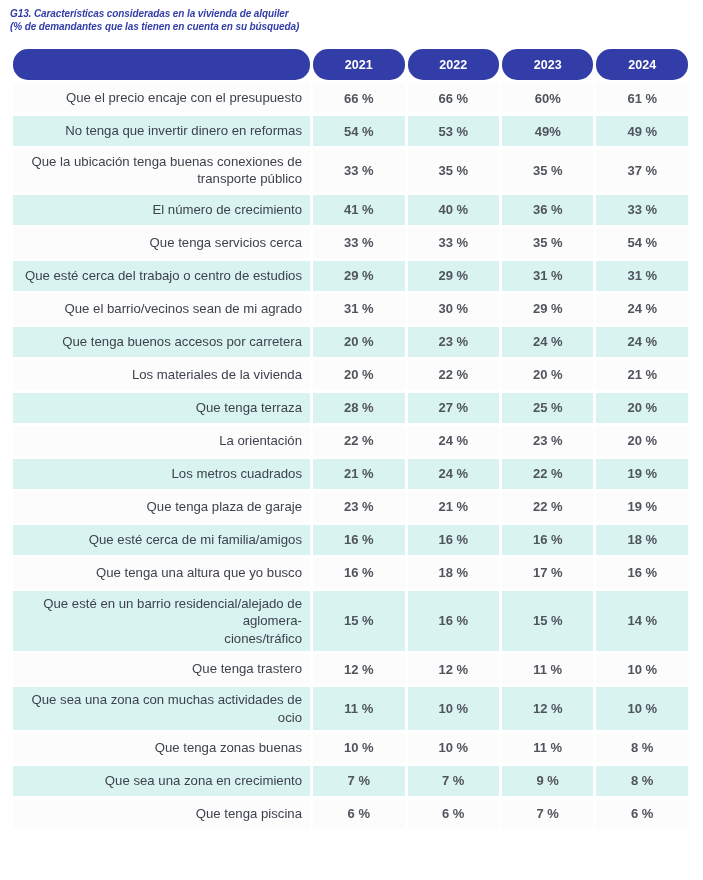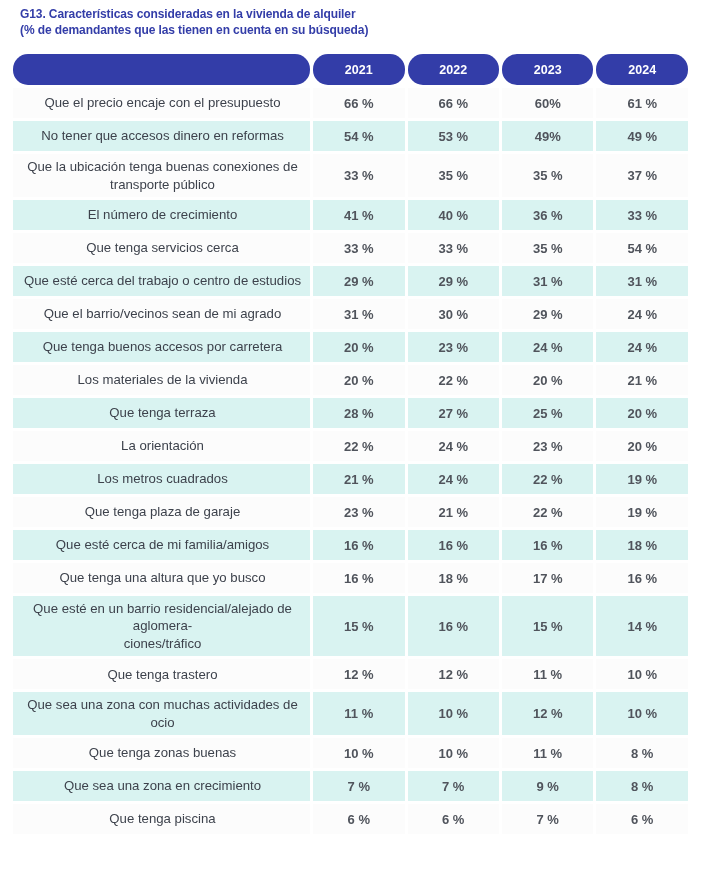--- a/index.html
+++ b/index.html
@@ -12,27 +12,28 @@
   }
   *{box-sizing:border-box;}
   html,body{margin:0;padding:0;background:#ffffff;}
   body{
     width:703px;height:880px;
     font-family:"Liberation Sans", sans-serif;
     overflow:hidden;
   }
   .page{padding:7px 12px 0 8px;}
   .chart-title{
-    margin:0 0 0 12px;
-    font-size:12px;
+    margin:0 0 0 2px;
+    font-size:10px;
     font-weight:700;
     line-height:1.3;
     color:var(--brand);
     white-space:pre-line;
     letter-spacing:-0.1px;
+    font-style:italic;
   }
   .table-wrap{margin:13px 0 0 2px;width:681px;}
   table{
     width:100%;
     border-collapse:separate;
     border-spacing:3px;
     table-layout:fixed;
   }
   thead th{
     background:var(--brand);
@@ -45,21 +46,21 @@
     border-radius:15px;
   }
   thead th.corner{width:44.8%;}
   tbody td{
     height:30px;
     vertical-align:middle;
   }
   tbody tr:nth-child(odd) td{background:var(--row-white);}
   tbody tr:nth-child(even) td{background:var(--row-cyan);}
   td.label{
-    text-align:center;
+    text-align:right;
     padding:4px 8px 4px 10px;
     font-size:13.2px;
     line-height:1.32;
     color:var(--label-text);
     white-space:pre-line;
   }
   td.value{
     text-align:center;
     font-size:13px;
     font-weight:700;
@@ -89,21 +90,21 @@
       <tbody>
 
       <tr>
             <td class="label">Que el precio encaje con el presupuesto</td>
             <td class="value">66 %</td>
             <td class="value">66 %</td>
             <td class="value">60%</td>
             <td class="value">61 %</td>
           </tr>
           <tr>
-            <td class="label">No tener que accesos dinero en reformas</td>
+            <td class="label">No tenga que invertir dinero en reformas</td>
             <td class="value">54 %</td>
             <td class="value">53 %</td>
             <td class="value">49%</td>
             <td class="value">49 %</td>
           </tr>
           <tr>
             <td class="label">Que la ubicación tenga buenas conexiones de
 transporte público</td>
             <td class="value">33 %</td>
             <td class="value">35 %</td>

